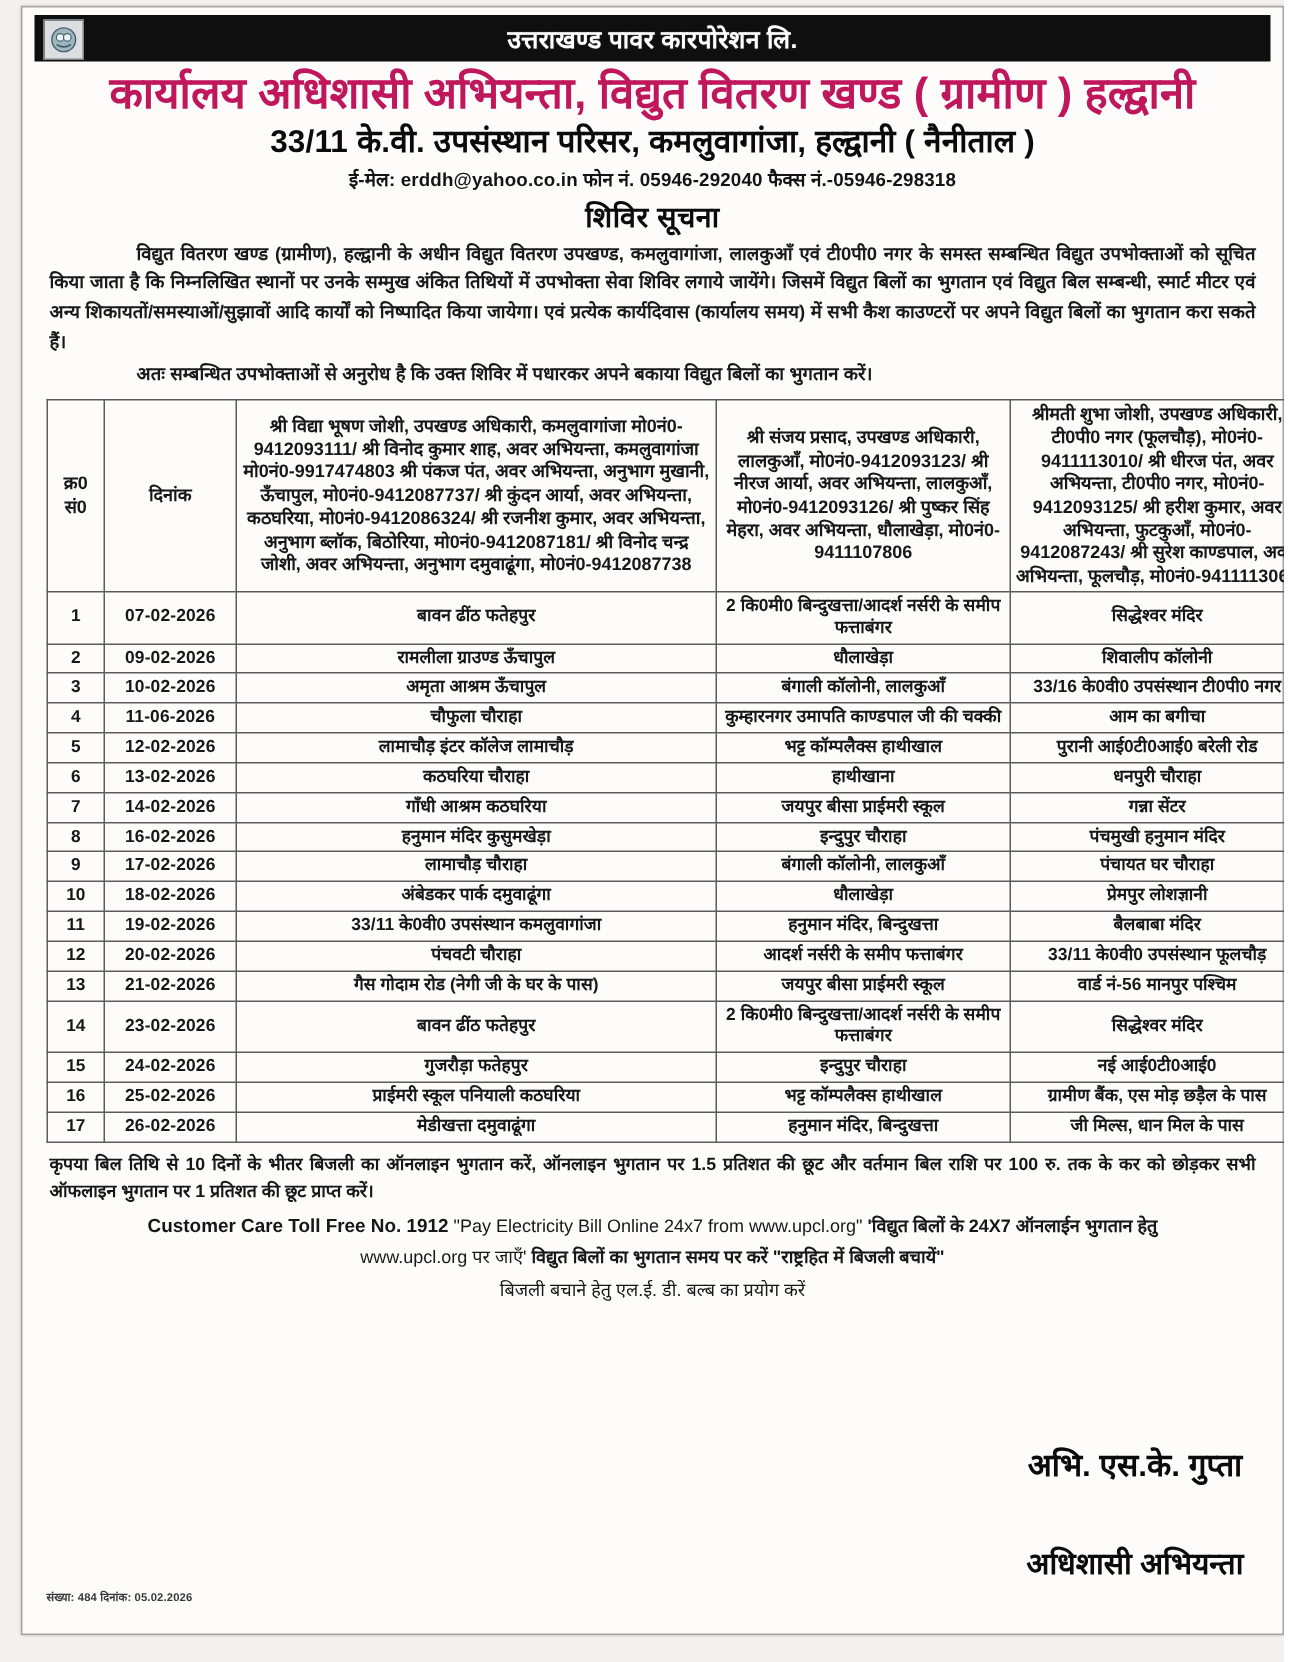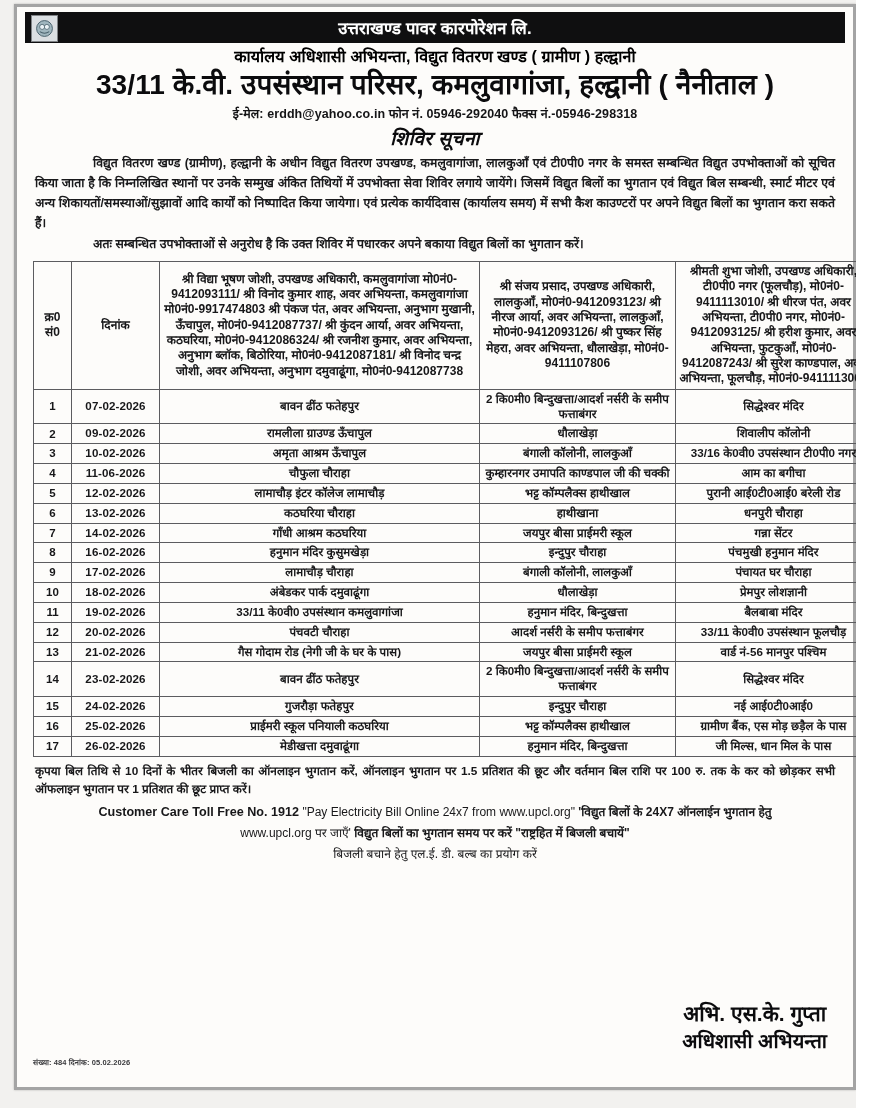--- a/index.html
+++ b/index.html
@@ -19,21 +19,21 @@
   }
   
   .sheet {
     position: absolute;
     left: 14px;
     top: 4px;
     width: 842px;
     height: 1086px;
     background: #fbfaf8;
     box-shadow: 0 0 2px rgba(0,0,0,.25);
-    border: 3px solid #a3a3a3;
+    border: 1px solid #a3a3a3;
     box-sizing: border-box;
     filter: contrast(1.02);
   }
   .sheet-inner {
     position: absolute;
     inset: 0;
     padding: 0 6px;
     box-sizing: border-box;
   }
 
@@ -68,28 +68,28 @@
     letter-spacing: .2px;
     text-shadow: 0 0 1px rgba(255,255,255,.3);
   }
 
   
   .office-block {
     text-align: center;
     padding-top: 4px;
   }
   .office-line1 {
-    font-size: 16px;
-    font-weight: bold;
-    color: #000000;
+    font-size: 29px;
+    font-weight: bold;
+    color: #be185d;
     line-height: 1.25;
     letter-spacing: .1px;
   }
   .office-line2 {
-    font-size: 28px;
+    font-size: 21px;
     font-weight: bold;
     color: #0d0d0f;
     line-height: 1.3;
     letter-spacing: .1px;
   }
   .office-contact {
     font-size: 12.5px;
     font-weight: bold;
     color: #161618;
     margin-top: 2px;
@@ -97,21 +97,20 @@
   }
 
   
   .notice-title {
     text-align: center;
     font-size: 19px;
     font-weight: bold;
     color: #0d0d0f;
     margin-top: 3px;
     letter-spacing: .4px;
-    font-style: italic;
   }
 
   
   .body-copy {
     margin: 3px 12px 0 12px;
     font-size: 12.3px;
     line-height: 1.62;
     color: #1b1b1d;
     text-align: justify;
     font-weight: bold;
@@ -192,20 +191,21 @@
   }
   .sign-name {
     font-size: 21px;
     font-weight: bold;
     color: #0d0d0f;
   }
   .sign-desig {
     font-size: 20px;
     font-weight: bold;
     color: #0d0d0f;
+    margin-top: 38px;
   }
   .ref-no {
     position: absolute;
     left: 16px;
     bottom: 20px;
     font-size: 7.5px;
     font-weight: bold;
     color: #3a3a3d;
     letter-spacing: .1px;
   }

